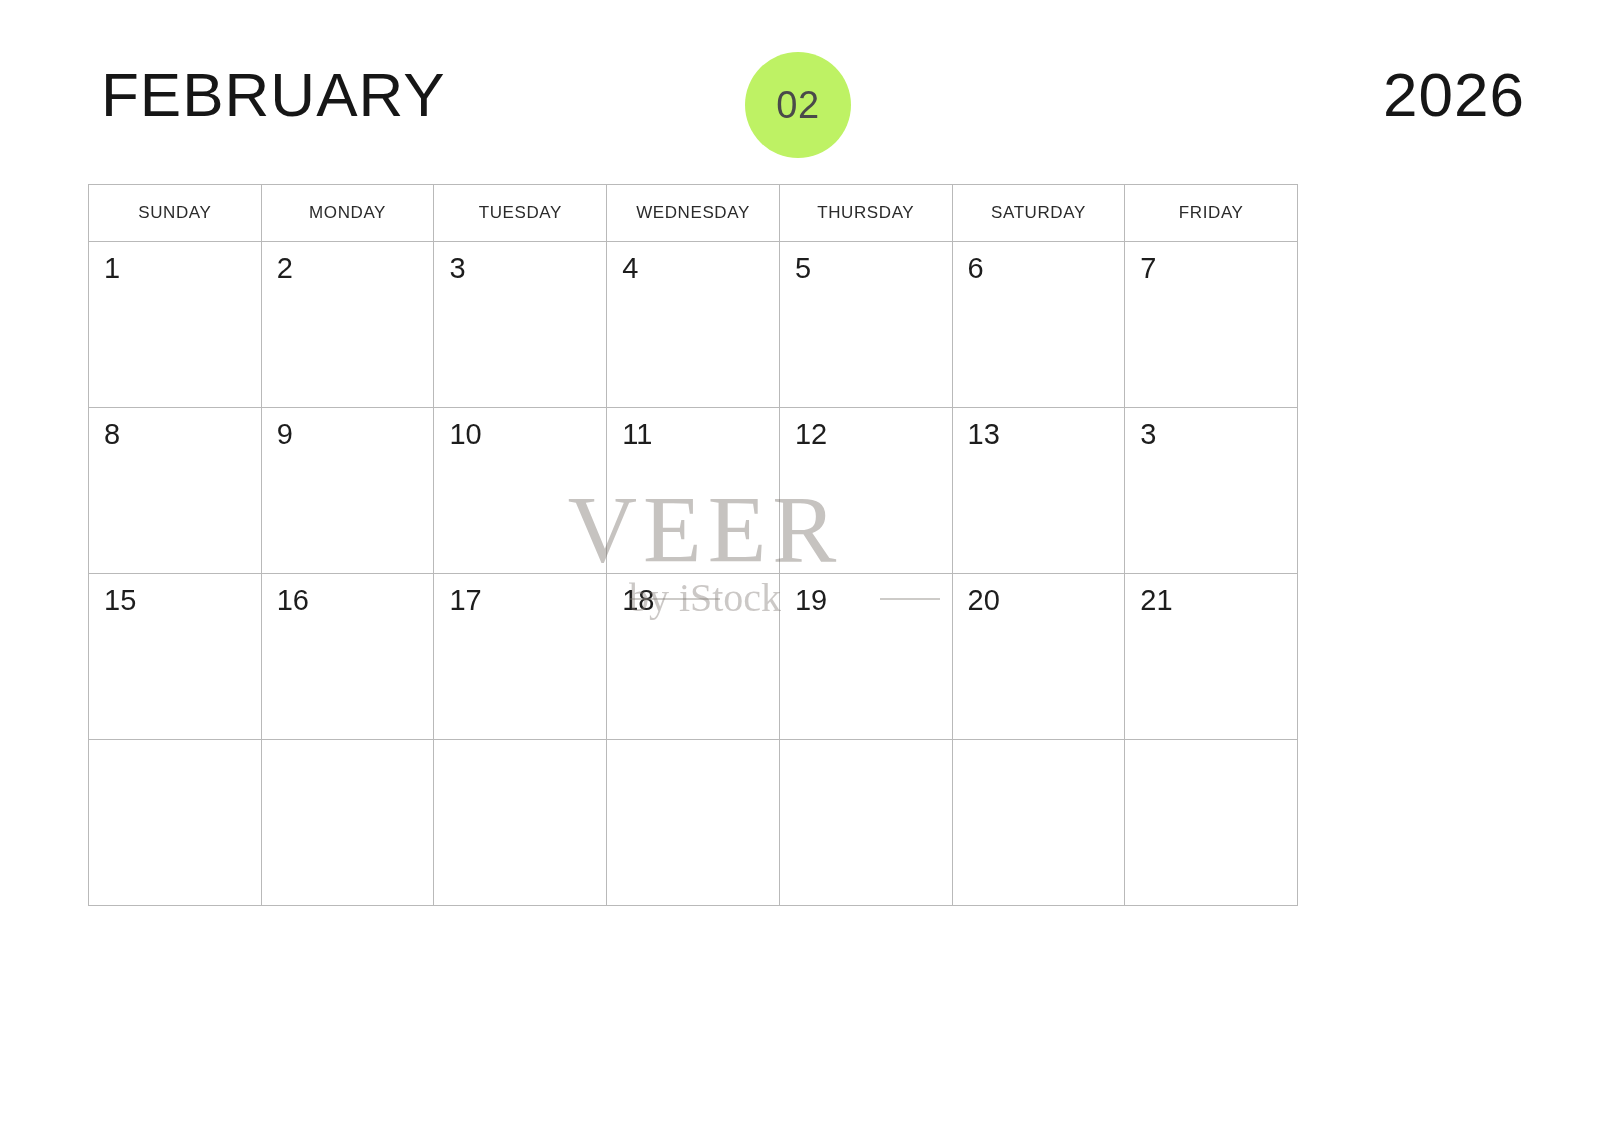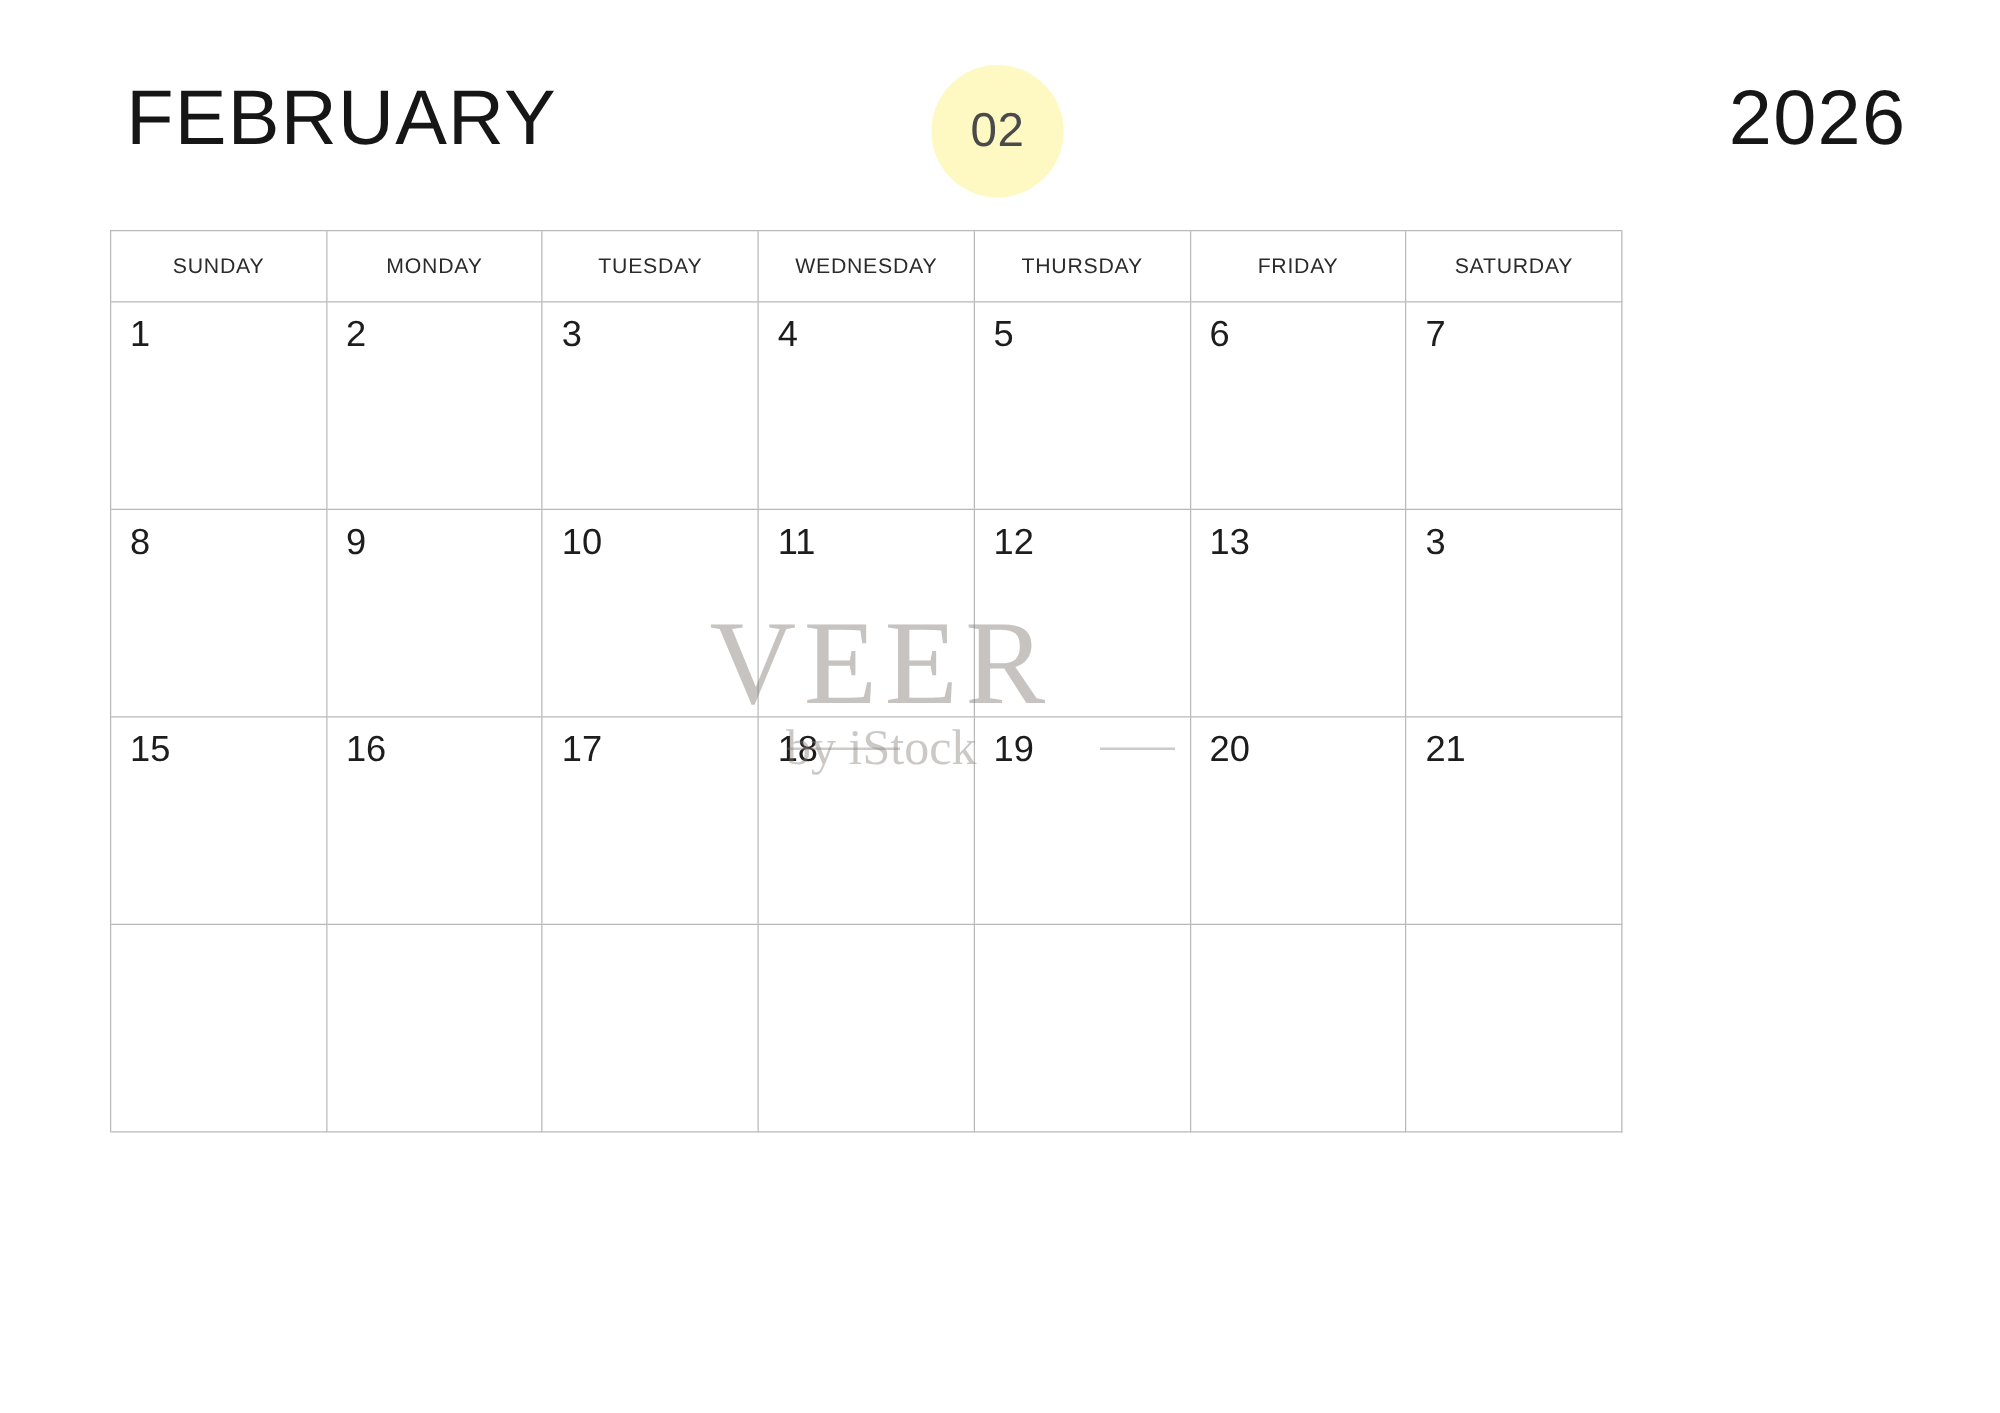--- a/index.html
+++ b/index.html
@@ -42,21 +42,21 @@
     line-height: 1;
     color: #161616;
   }
   .month-badge {
     position: absolute;
     left: 644px;
     top: 0px;
     width: 106px;
     height: 106px;
     border-radius: 50%;
-    background: #fef9c3;
+    background: #bef264;
     display: flex;
     align-items: center;
     justify-content: center;
     text-align: center;
   }
   .month-badge-num {
     font-size: 38px;
     color: #4a4a4a;
     font-weight: 400;
     letter-spacing: 0.5px;
@@ -174,22 +174,22 @@
   </div>
 
   <div class="calendar">
 
     <div class="weekday-row">
       <div class="weekday-cell">SUNDAY</div>
       <div class="weekday-cell">MONDAY</div>
       <div class="weekday-cell">TUESDAY</div>
       <div class="weekday-cell">WEDNESDAY</div>
       <div class="weekday-cell">THURSDAY</div>
+      <div class="weekday-cell">SATURDAY</div>
       <div class="weekday-cell">FRIDAY</div>
-      <div class="weekday-cell">SATURDAY</div>
     </div>
 
     <div class="week-row">
       <div class="day-cell">
           <span class="day-num">1</span>
         </div>
       <div class="day-cell">
           <span class="day-num">2</span>
         </div>
       <div class="day-cell">

